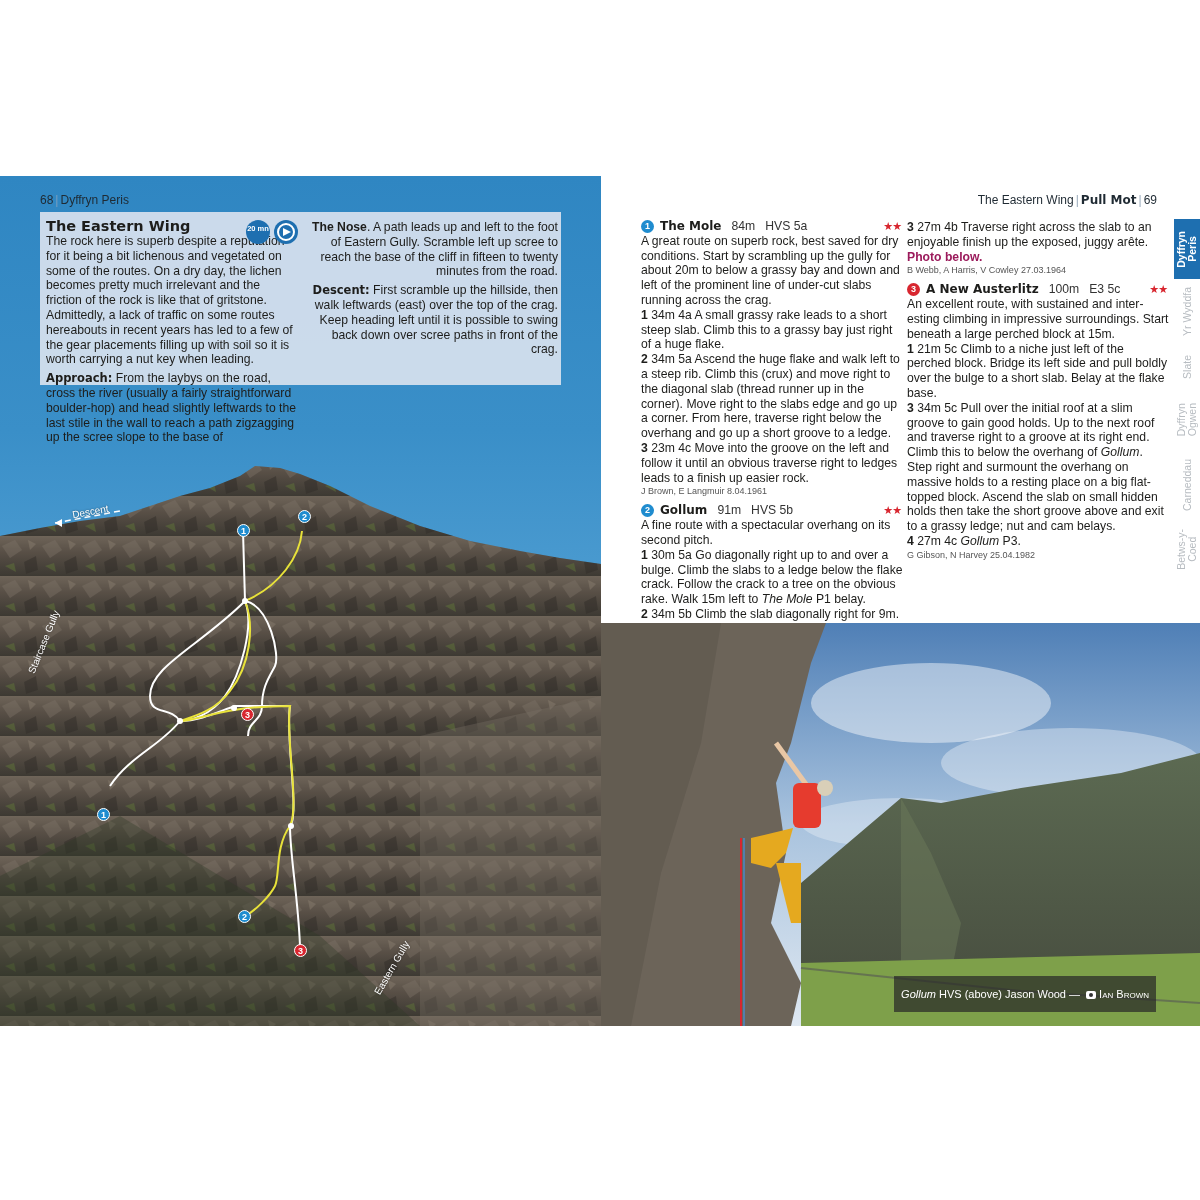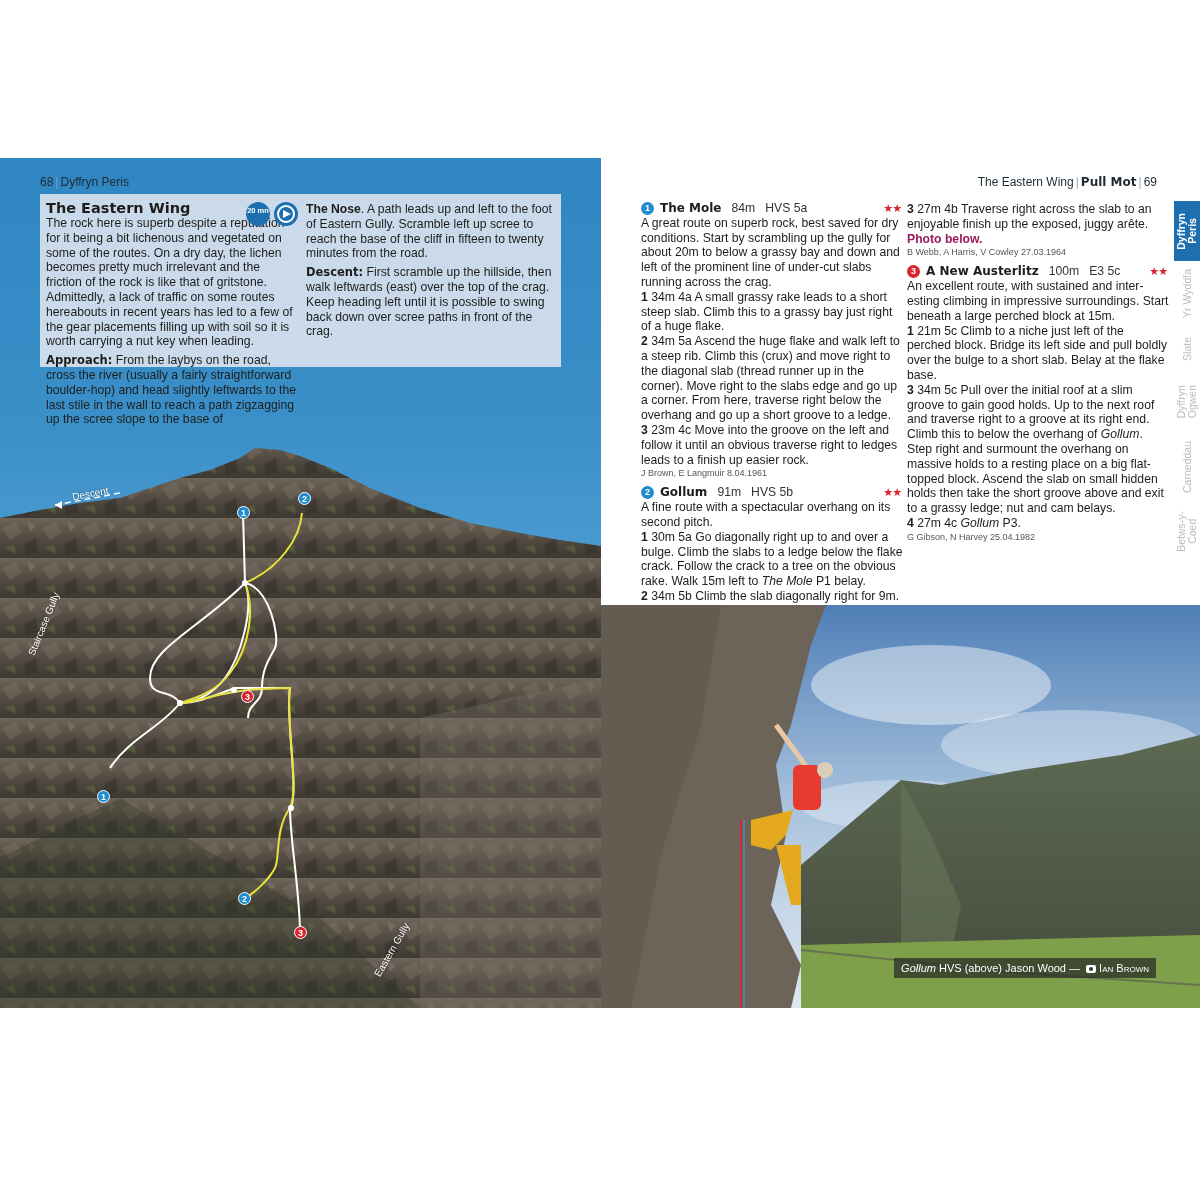--- a/index.html
+++ b/index.html
@@ -1,19 +1,19 @@
 <!DOCTYPE html>
 <html><head>
 <meta charset="utf-8">
 <style>
   * { box-sizing: border-box; margin: 0; padding: 0; }
   html, body { width: 1200px; height: 1200px; background: #ffffff; overflow: hidden; }
   body { position: relative; font-family: "Liberation Sans", "DejaVu Sans", sans-serif; color: #1d1d1b; }
 
-  .spread { position: absolute; left: 0; top: 158px; width: 1028px; height: 850px; }
+  .spread { position: absolute; left: 0; top: 176px; width: 1028px; height: 850px; }
 
   
   .left-page { position: absolute; left: 0; top: 0; width: 601px; height: 850px; overflow: hidden;
     background: linear-gradient(180deg, #2f86c2 0%, #3a8fc8 30%, #4b9bd0 48%, #5aa3d2 58%, #5aa3d2 100%); }
   .cliff { position: absolute; left: 0; top: 0; width: 601px; height: 850px; }
   .folio-left { position: absolute; left: 40px; top: 17px; font-size: 12px; color: #1f2a33; }
   .folio-left .sep { color: #7a9fbf; margin: 0 2px; }
 
   .intro-box { position: absolute; left: 40px; top: 36px; width: 521px; height: 173px;
     background: rgba(209, 222, 236, 0.96); padding: 6px 6px 6px 6px; }
@@ -65,21 +65,21 @@
 
   .tabs { position: absolute; right: 0; top: 43px; width: 26px; }
   .tab { width: 26px; display: flex; align-items: center; justify-content: center; }
   .tab span { writing-mode: vertical-rl; transform: rotate(180deg); font-size: 10.5px; line-height: 11px;
     text-align: center; color: #b7bcc1; white-space: pre; }
   .tab.active { background: #1e6fb0; }
   .tab.active span { color: #fff; font-weight: bold; }
 
   .photo { position: absolute; left: 0; top: 447px; width: 599px; height: 403px; overflow: hidden; }
   .photo-caption { position: absolute; right: 44px; top: 353px; background: rgba(40,40,40,.72); color: #fff;
-    font-size: 11px; padding: 4px 7px; white-space: nowrap; }
+    font-size: 11px; padding: 12px 7px; white-space: nowrap; }
   .photo-caption .cam { display: inline-block; width: 10px; height: 8px; background: #fff; border-radius: 2px;
     vertical-align: middle; margin: 0 3px; position: relative; }
   .photo-caption .cam::after { content: ""; position: absolute; left: 3px; top: 2px; width: 4px; height: 4px;
     border-radius: 50%; background: #333; }
   .sc { font-variant: small-caps; }
 </style>
 </head>
 <body>
 
 <div class="spread">
@@ -125,21 +125,21 @@
       <div class="intro-col c1">
         <span class="intro-title">The Eastern Wing</span>
         <div class="icons">
           <div class="ico-walk"><span>20 mn</span></div>
           <div class="ico-aspect"></div>
         </div>
         <span>The rock here is superb despite a reputation for it being a bit lichenous and vegetated on some of the routes. On a dry day, the lichen becomes pretty much irrelevant and the friction of the rock is like that of gritstone. Admittedly, a lack of traffic on some routes hereabouts in recent years has led to a few of the gear placements filling up with soil so it is worth carrying a nut key when leading.</span>
         <div class="para-gap"></div>
         <span class="lead">Approach:</span><span> From the laybys on the road, cross the river (usually a fairly straightforward boulder-hop) and head slightly leftwards to the last stile in the wall to reach a path zigzagging up the scree slope to the base of </span>
       </div>
-      <div class="intro-col c2" style="top:8px;">
+      <div class="intro-col c2" style="top:8px;text-align:right;">
         <span class="b">The Nose</span><span>. A path leads up and left to the foot of Eastern Gully. Scramble left up scree to reach the base of the cliff in fifteen to twenty minutes from the road.</span>
         <div class="para-gap"></div>
         <span class="lead">Descent:</span><span> First scramble up the hillside, then walk leftwards (east) over the top of the crag. Keep heading left until it is possible to swing back down over scree paths in front of the crag.</span>
       </div>
     </div>
 
     <span class="map-label" style="left:72px; top:330px; transform: rotate(-10deg); font-size:10px;">Descent</span>
     <span class="map-label" style="left:26px; top:495px; transform: rotate(-68deg); transform-origin:left top; font-size:10px;">Staircase Gully</span>
     <span class="map-label" style="left:372px; top:815px; transform: rotate(-60deg); transform-origin:left top; font-size:10px;">Eastern Gully</span>
 

